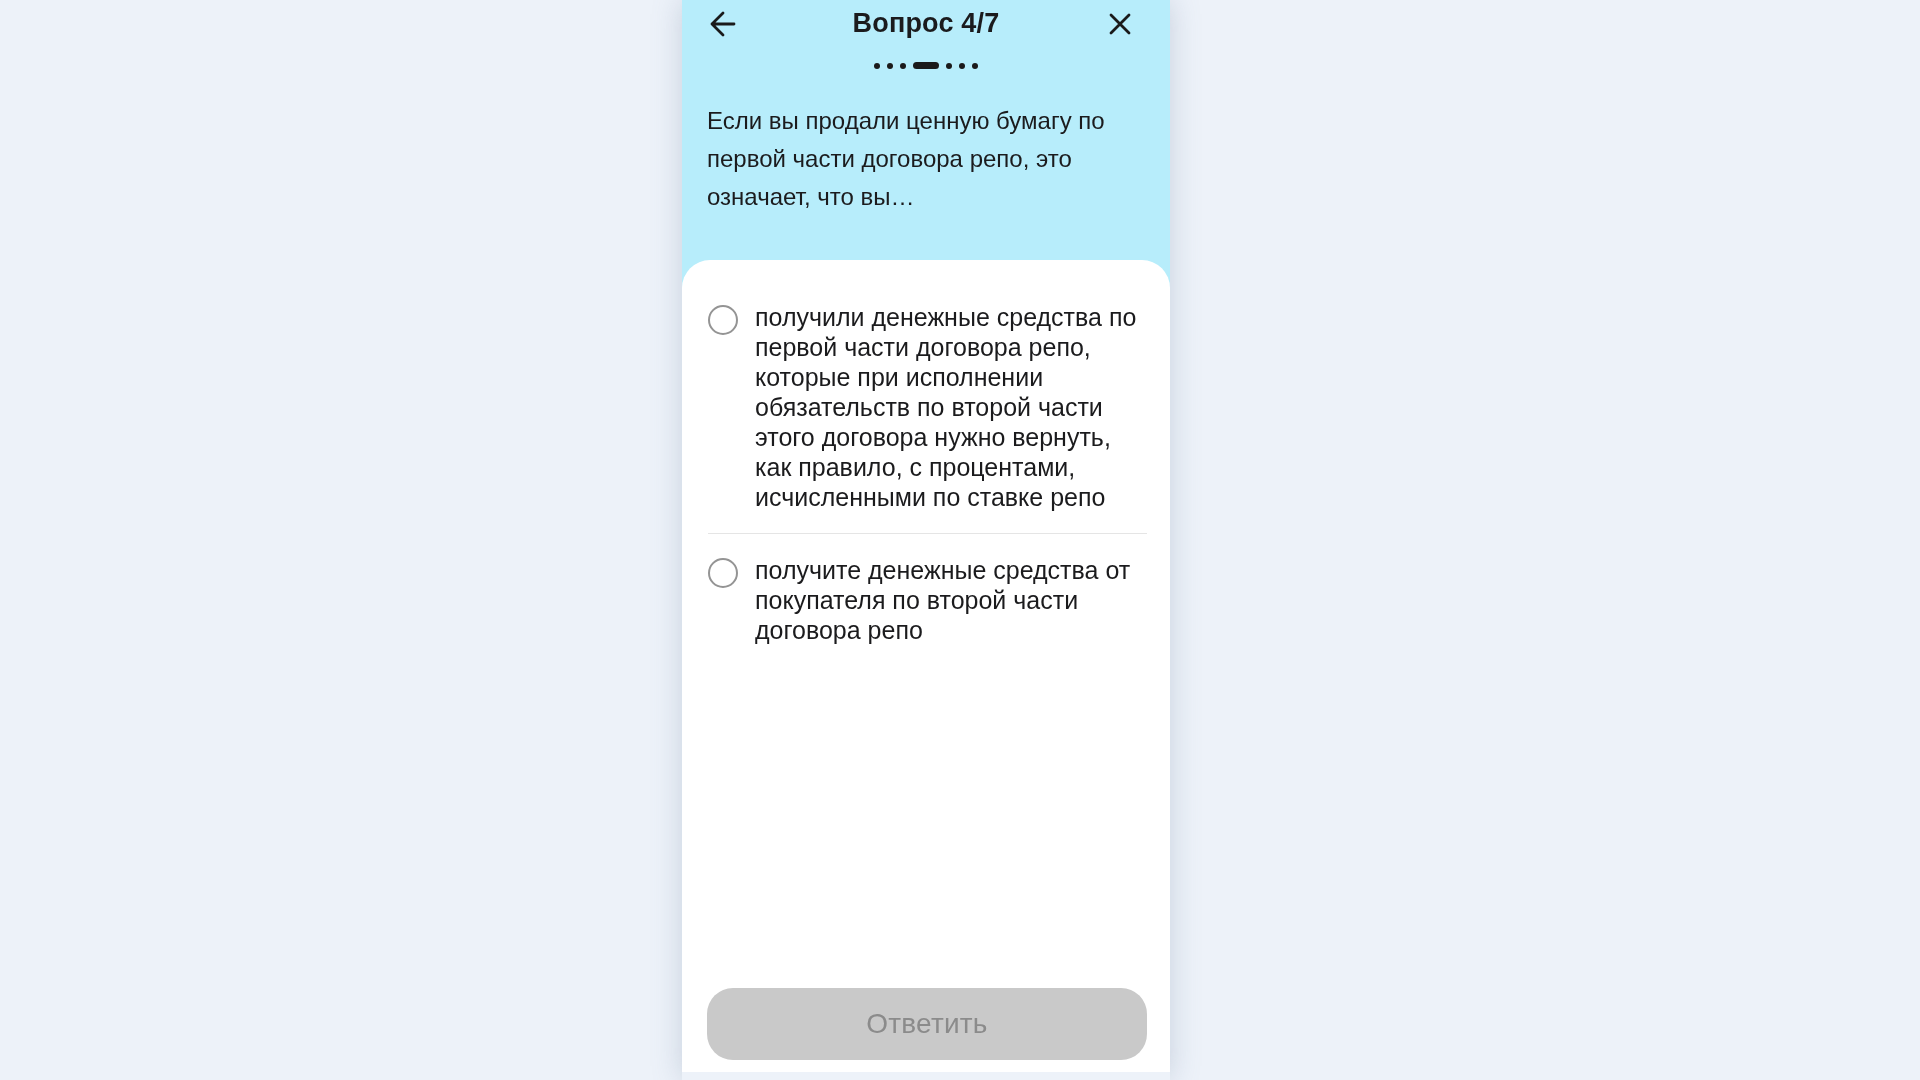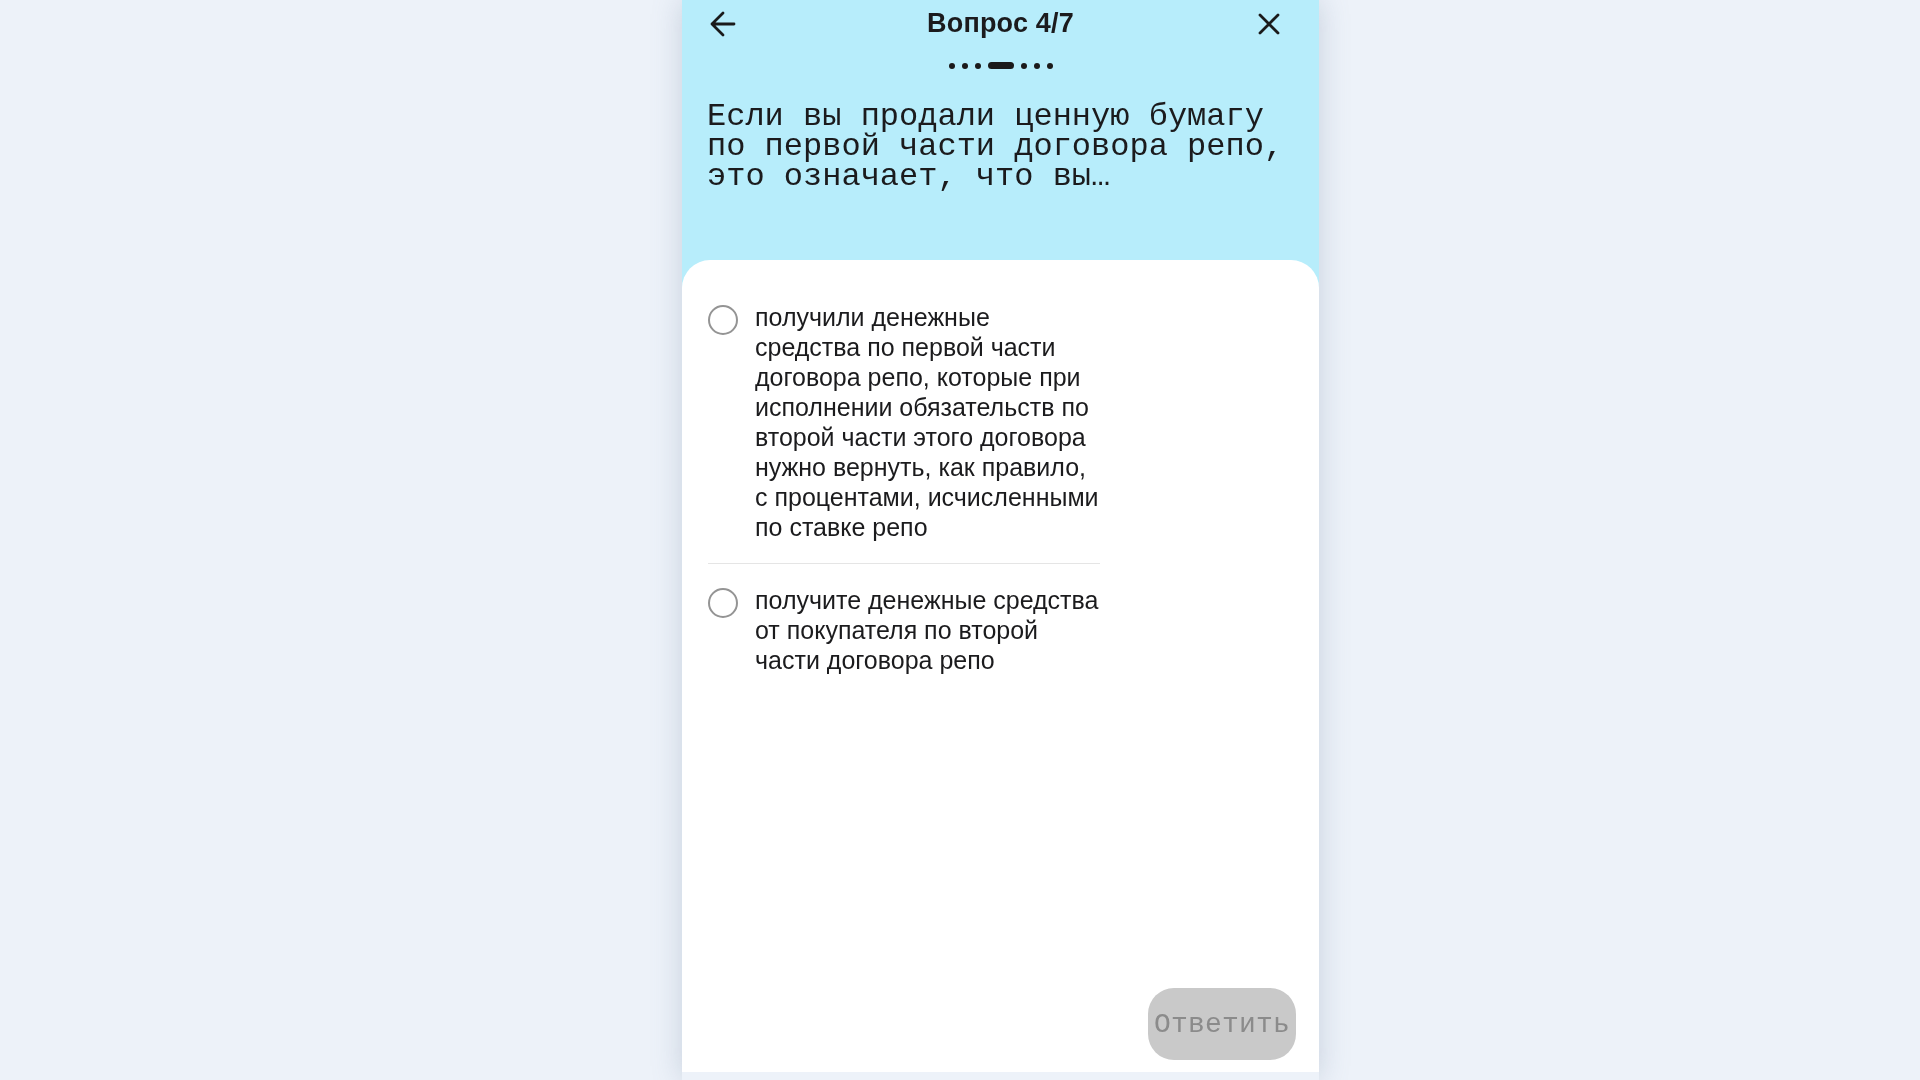--- a/index.html
+++ b/index.html
@@ -3,21 +3,21 @@
 <meta charset="utf-8">
 <style>
   html, body { margin: 0; padding: 0; }
   body {
     width: 1920px; height: 1080px; overflow: hidden;
     background: var(--page-bg, #edf2f9);
     font-family: "Liberation Sans", "DejaVu Sans", sans-serif;
     color: var(--text, #1b1b1d);
   }
   .phone {
-    position: absolute; left: 682px; top: 0; width: 637px; height: 1080px;
+    position: absolute; left: 682px; top: 0; width: 488px; height: 1080px;
     background: var(--page-bg, #edf2f9);
     box-shadow: 0 0 28px rgba(110, 130, 160, 0.30);
   }
   .header-section {
     position: absolute; top: 0; left: 0; right: 0; height: 292px;
     background: var(--header-bg, #b7edfb);
   }
   .header-bar { position: relative; height: 48px; }
   .icon-btn {
     position: absolute; top: 4px; width: 40px; height: 40px;
@@ -35,27 +35,27 @@
     position: absolute; top: 62px; left: 0; right: 0;
     display: flex; justify-content: center; align-items: center; gap: 7px;
   }
   .p-dot {
     width: 6px; height: 6px; border-radius: 4px;
     background: var(--progress-color, #1a1a1a);
   }
   .p-dot.active { width: 26px; height: 7px; }
   .question-text {
     position: absolute; top: 102px; left: 25px; right: 25px;
-    font-size: 32px; line-height: 30px; font-weight: 500; font-family: Liberation Mono, monospace;
+    font-size: 24px; line-height: 38px; font-weight: 500;
   }
   .sheet {
     position: absolute; top: 260px; left: 0; right: 0; bottom: 8px;
     background: var(--sheet-bg, #ffffff);
     border-radius: 28px 28px 0 0;
-    display: flex; flex-direction: row;
+    display: flex; flex-direction: column;
   }
   .options-list { padding: 21px 23px 0 26px; }
   .option-row {
     display: flex; gap: 17px; padding: 21px 0;
     border-bottom: 1px solid var(--divider, #e5e5e5);
     cursor: pointer;
   }
   .option-row:last-child { border-bottom: none; }
   .radio {
     box-sizing: border-box; flex: none; margin-top: 3px;
@@ -63,21 +63,21 @@
     border: 2px solid var(--radio-border, #949494);
     background: transparent;
   }
   .option-label { font-size: 25px; line-height: 30px; }
   .footer { margin-top: auto; padding: 0 23px 12px 25px; }
   .submit-btn {
     display: block; width: 100%; height: 72px;
     border: none; border-radius: 26px;
     background: var(--button-bg, #c9c9c9);
     color: var(--button-text, #8b8b8b);
-    font-size: 28px; font-family: Liberation Mono, monospace; letter-spacing: 0.2px;
+    font-size: 28px; font-family: Liberation Sans, sans-serif; letter-spacing: 0.2px;
   }
   .submit-btn:not(:disabled) { cursor: pointer; }
   svg.glyph { display: block; }
 </style>
 </head>
 <body style="--page-bg: #edf2f9; --header-bg: #b7edfb; --sheet-bg: #ffffff; --text: #1b1b1d; --divider: #e5e5e5; --radio-border: #949494; --button-bg: #c9c9c9; --button-text: #8b8b8b; --progress-color: #1a1a1a;">
 
 <div class="phone">
 
   <div class="header-section">

